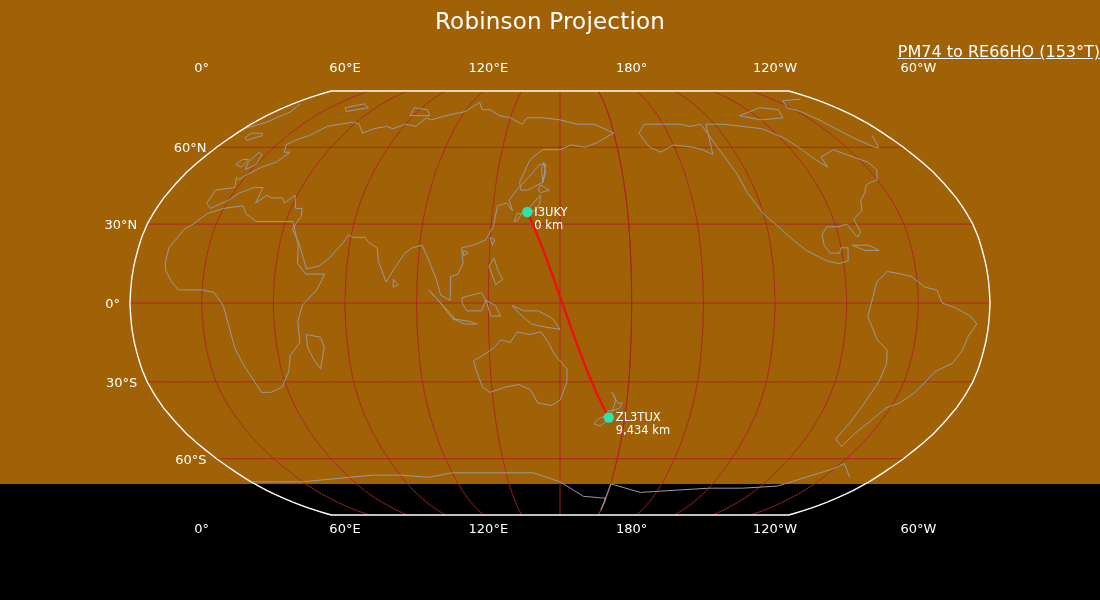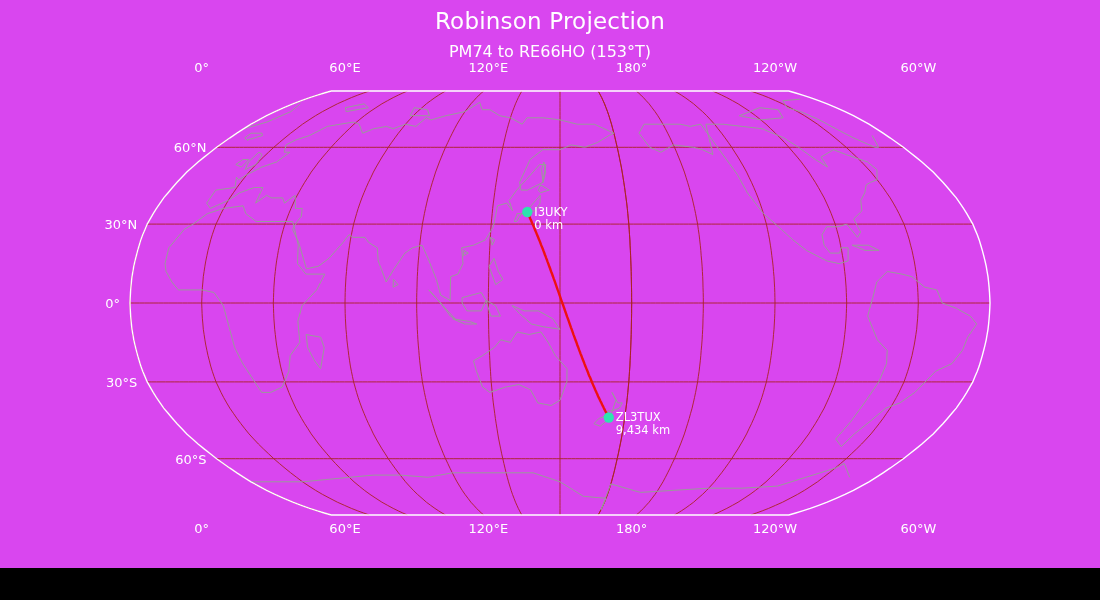--- a/index.html
+++ b/index.html
@@ -1,23 +1,23 @@
 <!DOCTYPE html>
 <html><head>
 <meta charset="utf-8">
 <style>
   html,body{margin:0;padding:0;background:#000;}
   body{width:1100px;height:600px;overflow:hidden;
        font-family:"DejaVu Sans","Liberation Sans",sans-serif;color:#fff;}
-  #root{position:relative;width:1100px;height:568px;background:#d946ef;}
+  #root{position:relative;width:1100px;height:484px;background:#a16207;}
 
   .title{position:absolute;left:0;top:8px;width:1100px;text-align:center;
          font-size:23px;letter-spacing:.2px;color:#ffffff;}
-  .subtitle{position:absolute;left:0;top:42px;width:1100px;text-align:center;
-            font-size:16px;color:#ffffff;}
+  .subtitle{position:absolute;left:0;top:42px;width:1100px;text-align:right;
+            font-size:16px;color:#ffffff;text-decoration:underline;}
 
   #mapwrap{position:absolute;left:0;top:0;width:1100px;height:600px;}
   svg{display:block;}
 
   .lon-label,.lat-label{fill:#ffffff;font-size:13px;
         font-family:"DejaVu Sans","Liberation Sans",sans-serif;}
   .lon-label{text-anchor:middle;}
   .lat-label{text-anchor:end;}
   .pt-label{fill:#ffffff;font-size:11.5px;
         font-family:"DejaVu Sans","Liberation Sans",sans-serif;}

